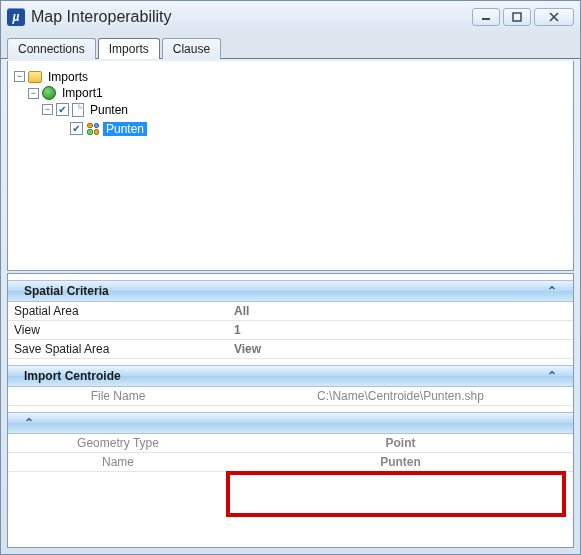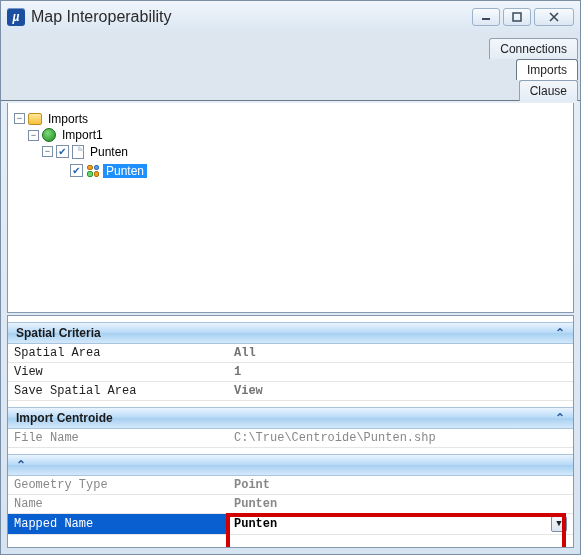--- a/index.html
+++ b/index.html
@@ -51,21 +51,20 @@
     cursor: pointer;
   }
   .win-btn.close { width: 40px; }
   .tabstrip {
     display: flex;
     align-items: flex-end;
     background: #dde6ef;
     border-bottom: 1px solid #6a7a8a;
     padding-left: 6px;
     padding-top: 4px;
-    flex-direction: column;
   }
   .tab {
     padding: 3px 10px;
     border: 1px solid #8da2b7;
     border-bottom: none;
     margin-right: 2px;
     background: linear-gradient(#f3f7fb,#e3ecf5);
     color: #222;
     cursor: pointer;
     position: relative;
@@ -120,37 +119,37 @@
     border: 1px solid #859ab0;
     background: #fff;
     flex: 1;
     overflow: auto;
   }
   .panel-spacer { height: 6px; }
   .panel-head {
     background: linear-gradient(#eaf4ff,#b8daf7 48%,#a7d0f1 52%,#d4e9fb);
     border-top: 1px solid #a9c5de;
     border-bottom: 1px solid #a9c5de;
-    padding: 3px 8px;
+    padding: 3px 16px;
     font-weight: bold;
     color: #1a1a1a;
     display: flex;
     justify-content: space-between;
     cursor: pointer;
   }
   .panel-head .chev { color:#2a5a98; font-size:12px; }
-  .prop-table { width:100%; border-collapse: collapse; font-family: Liberation Mono, monospace; }
+  .prop-table { width:100%; border-collapse: collapse; }
   .prop-table td {
     padding: 2px 6px;
     border-bottom: 1px solid #e5e5e5;
     height: 18px;
   }
   .prop-table td.key { width: 220px; color:#222; }
   .prop-table td.val { font-weight: bold; color:#737373; }
-  .prop-table tr.dim td { color:#888; }
+  .prop-table tr.dim td { color:#888;text-align:center; }
   .prop-table tr.dim td.val { color:#888; }
   .prop-table tr.sel td.key { background:#0a5fd0; color:#fff; }
   .prop-table tr.sel td.val { background:#fff; color:#000; }
   .dropdown-cell { display:flex; align-items:center; justify-content:space-between; }
   .dd-btn { width:16px;height:16px;border:1px solid #7a8fa5;background:linear-gradient(#f3f7fb,#dbe6f1);display:flex;align-items:center;justify-content:center;font-size:9px;color:#222;cursor:pointer; border-radius:2px; }
   .highlight-box {
     position: absolute;
     border: 4px solid #d00000;
     pointer-events: none;
   }
@@ -261,48 +260,37 @@
 
     <div class="panel-spacer"></div>
     <div class="panel-head">
       <span>Import Centroide</span>
       <span class="chev">⌃</span>
     </div>
     <table class="prop-table">
       <tbody>
           <tr class="dim">
         <td class="key">File Name</td>
-        <td class="val" style="font-weight:normal">C:\True\Centroide\Punten.shp</td>
+        <td class="val" style="font-weight:normal">C:\Name\Centroide\Punten.shp</td>
       </tr>
     </tbody>
       </table>
 
     <div class="panel-spacer"></div>
     <div class="panel-head">
       <span class="chev">⌃</span>
     </div>
     <table class="prop-table">
       <tbody>
           <tr class="dim">
         <td class="key">Geometry Type</td>
         <td class="val" style="font-weight:bold;color:#888">Point</td>
       </tr>
       <tr class="dim">
         <td class="key">Name</td>
         <td class="val" style="font-weight:bold;color:#888">Punten</td>
       </tr>
-      <tr class="sel">
-        <td class="key">Mapped Name</td>
-        <td class="val">
-          <div class="dropdown-cell">
-            <span>Punten</span>
-            <span class="dd-btn">
-              <span>▼</span>
-            </span>
-          </div>
-        </td>
-      </tr>
     </tbody>
       </table>
 
     <div class="highlight-box" style="left:218px; top:197px; width:340px; height:46px;"></div>
   </div>
 </div>
 
 </body></html>

